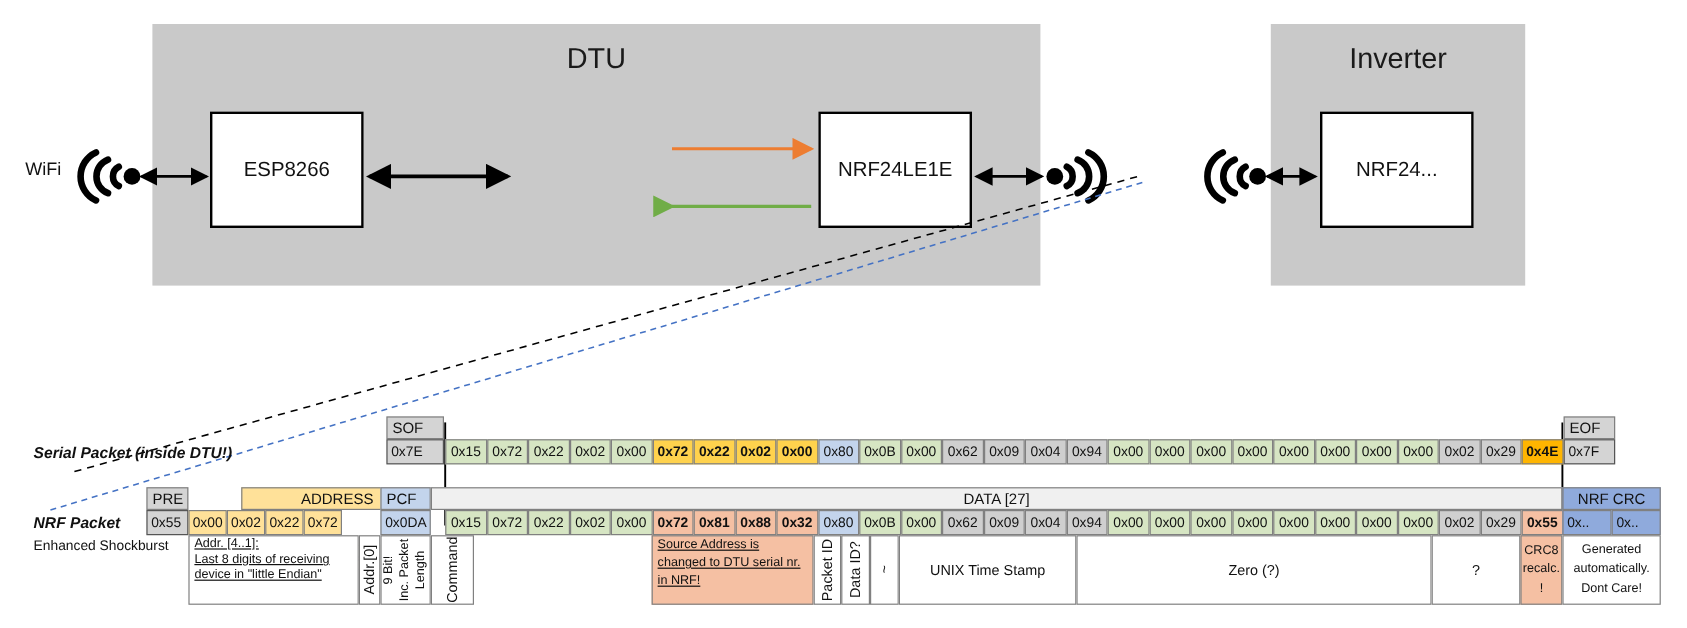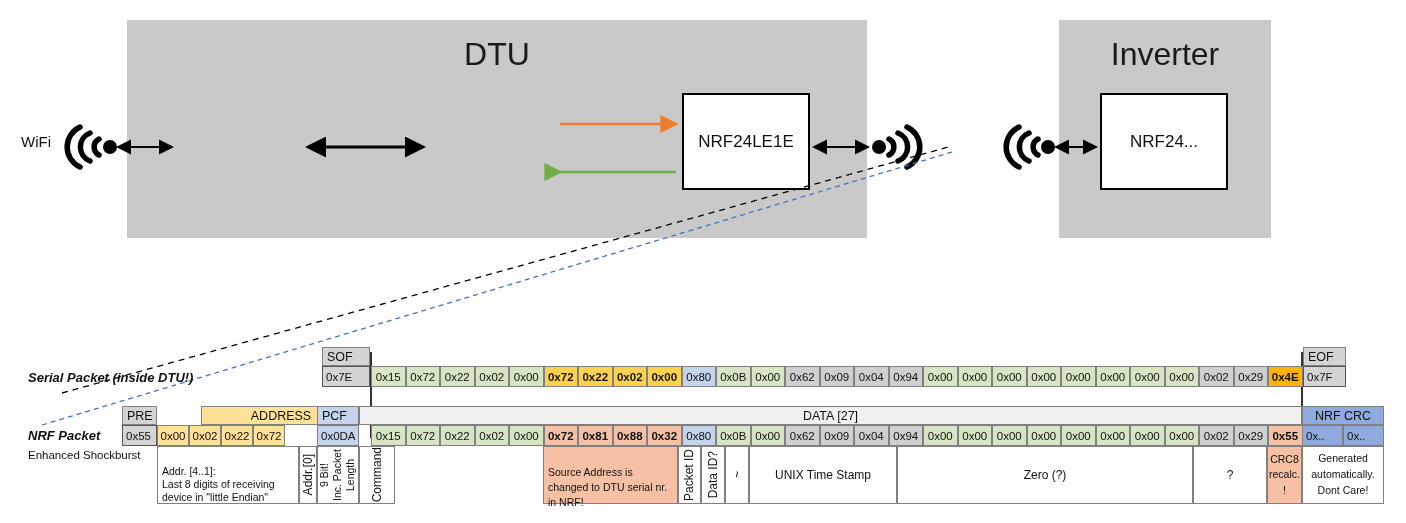--- a/index.html
+++ b/index.html
@@ -1,55 +1,58 @@
 <!DOCTYPE html>
 <html><head>
 <meta charset="utf-8">
 <style>
   html,body{margin:0;padding:0;background:#fff;}
   body{width:1406px;height:523px;position:relative;font-family:"Liberation Sans",sans-serif;overflow:hidden;}
   .canvas{position:absolute;left:0;top:0;width:1406px;height:523px;}
 
   
   .encl{position:absolute;background:#c9c9c9;}
-  .encl-title{position:absolute;width:100%;text-align:center;font-size:32px;color:#1a1a1a;}
+  .encl-title{position:absolute;width:100%;text-align:center;font-size:24px;color:#1a1a1a;}
   .chip{position:absolute;background:#fff;border:2.5px solid #000;box-sizing:border-box;
         display:flex;align-items:center;justify-content:center;font-size:17px;color:#111;}
   .wifi-label{position:absolute;font-size:15px;color:#111;}
   svg.overlay{position:absolute;left:0;top:0;width:1406px;height:523px;pointer-events:none;}
 
   
   .tbl{position:absolute;}
   .cell{position:absolute;box-sizing:border-box;border:1px solid #808080;
         font-size:11.5px;color:#111;display:flex;align-items:center;justify-content:center;
         white-space:nowrap;overflow:hidden;}
   .cell.lft{justify-content:flex-start;padding-left:3px;}
   .cell.bold{font-weight:bold;}
   .cell.thick{border:1.6px solid #555;}
   .rowlabel{position:absolute;font-size:13px;font-weight:bold;font-style:italic;color:#111;}
   .sublabel{position:absolute;font-size:11.5px;color:#111;}
   .vert{writing-mode:vertical-rl;transform:rotate(180deg);}
   .lblcell{position:absolute;box-sizing:border-box;border:1px solid #808080;background:#fff;
            font-size:12px;color:#111;display:flex;align-items:center;justify-content:center;
            text-align:center;line-height:1.25;}
-  .lblcell.lft{justify-content:flex-start;align-items:flex-start;text-align:left;padding:18px 4px;}
+  .lblcell.lft{justify-content:flex-start;align-items:flex-start;text-align:left;padding:0 4px;text-decoration:underline;}
   .lblcell.small{font-size:10.5px;}
   .hdr{position:absolute;box-sizing:border-box;border:1px solid #808080;
        font-size:12.5px;color:#111;display:flex;align-items:center;justify-content:center;}
   .hdr.lft{justify-content:flex-start;padding-left:4px;}
 </style>
 </head>
 <body>
 
 <div class="canvas">
 
   <div class="encl" style="left:127px;top:20px;width:740px;height:218px;">
     <div class="encl-title" style="top:16px;">DTU</div>
   </div>
 
+  <div class="chip" style="left:175px;top:93px;width:128px;height:97px;">
+    <span>ESP8266</span>
+  </div>
   <div class="chip" style="left:682px;top:93px;width:128px;height:97px;">
     <span>NRF24LE1E</span>
   </div>
 
   <div class="encl" style="left:1059px;top:20px;width:212px;height:218px;">
     <div class="encl-title" style="top:16px;">Inverter</div>
   </div>
   <div class="chip" style="left:1100px;top:93px;width:128px;height:97px;">
     <span>NRF24...</span>
   </div>

